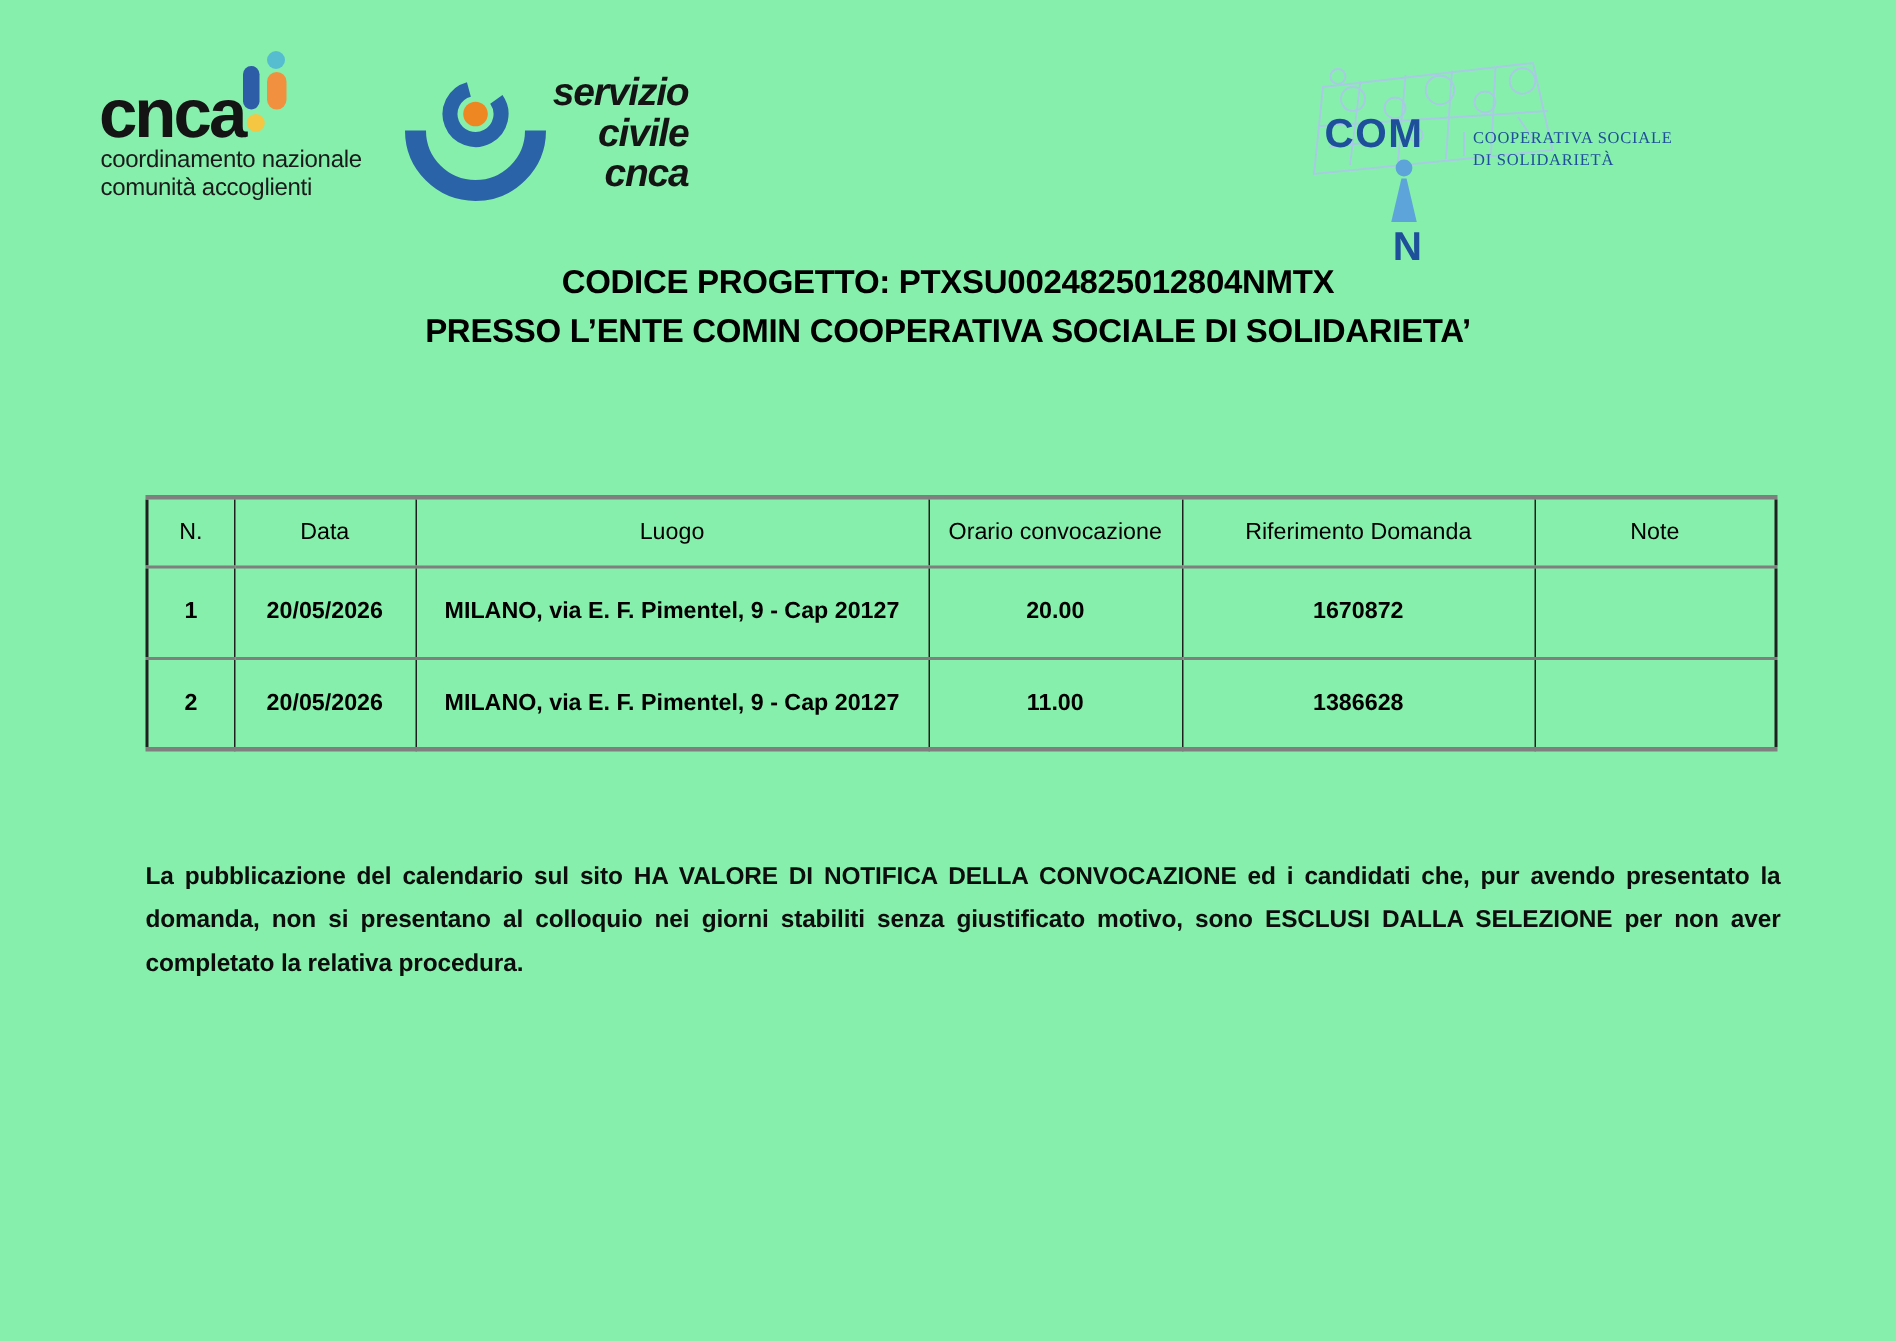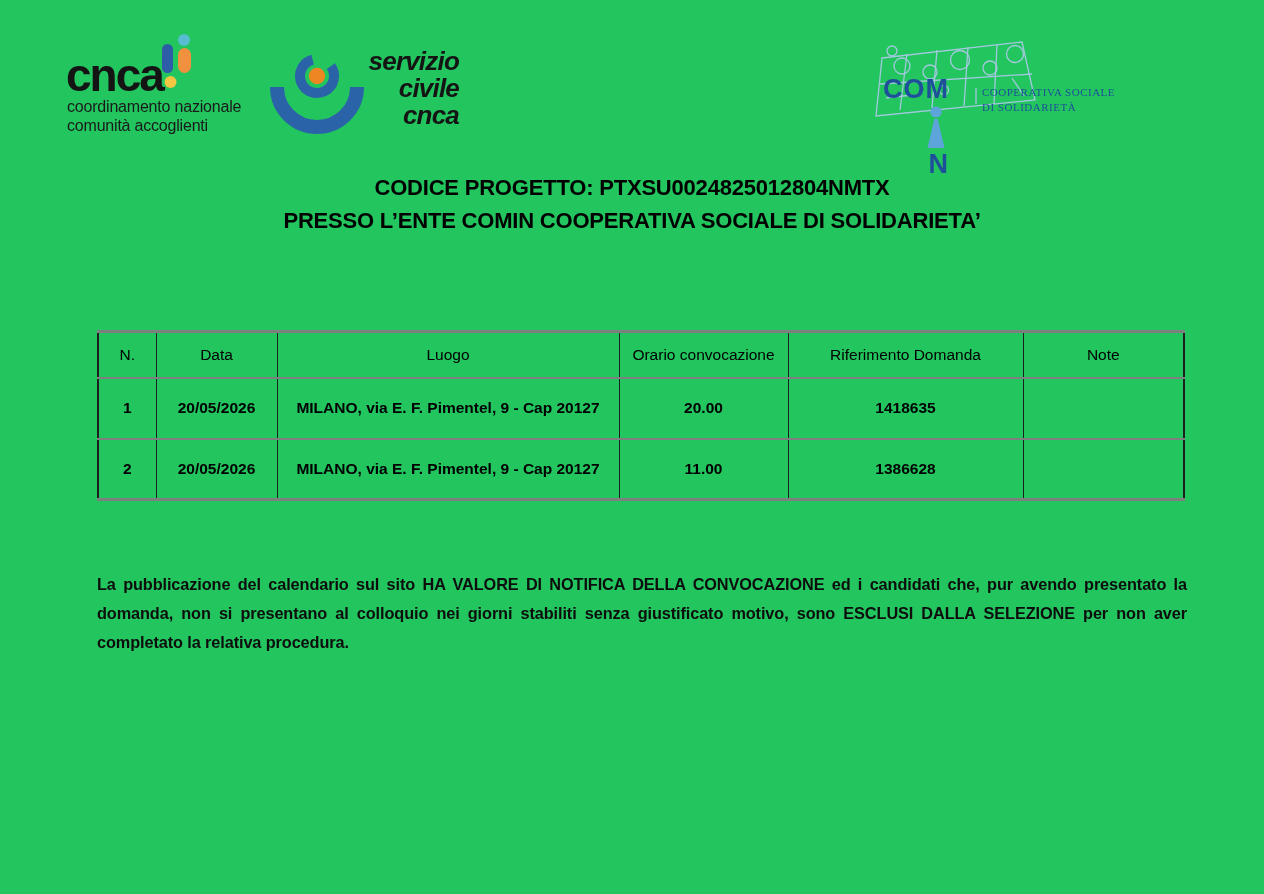--- a/index.html
+++ b/index.html
@@ -1,18 +1,18 @@
 <!DOCTYPE html>
 <html><head>
 <meta charset="utf-8">
 <style>
   * { margin: 0; padding: 0; box-sizing: border-box; }
   html, body { background: #ffffff; }
   body { width: 1264px; height: 894px; font-family: "Liberation Sans", sans-serif; color: #111; }
-  .page { position: relative; width: 1264px; height: 894px; background: #22c55e; overflow: hidden; }
+  .page { position: relative; width: 1264px; height: 894px; background: #86efac; overflow: hidden; }
 
   
   .logo-cnca { position: absolute; left: 66px; top: 33px; }
   .cnca-word { position: absolute; left: 0; top: 22px; font-size: 46px; font-weight: bold; letter-spacing: -2px; color: #141414; line-height: 40px; }
   .cnca-marks { position: absolute; left: 96px; top: 0; }
   .cnca-tagline { position: absolute; left: 1px; top: 64px; font-size: 16px; line-height: 19px; letter-spacing: -0.2px; color: #1a1a1a; white-space: nowrap; }
 
   
   .logo-sc { position: absolute; left: 267px; top: 50px; }
   .sc-arcs { position: absolute; left: 0; top: 0; }
@@ -136,21 +136,21 @@
         <th>Riferimento Domanda</th>
         <th>Note</th>
       </tr>
     </thead>
     <tbody>
       <tr>
         <td>1</td>
         <td>20/05/2026</td>
         <td>MILANO, via E. F. Pimentel, 9 - Cap 20127</td>
         <td>20.00</td>
-        <td>1418635</td>
+        <td>1670872</td>
         <td></td>
       </tr>
       <tr>
         <td>2</td>
         <td>20/05/2026</td>
         <td>MILANO, via E. F. Pimentel, 9 - Cap 20127</td>
         <td>11.00</td>
         <td>1386628</td>
         <td></td>
       </tr>

